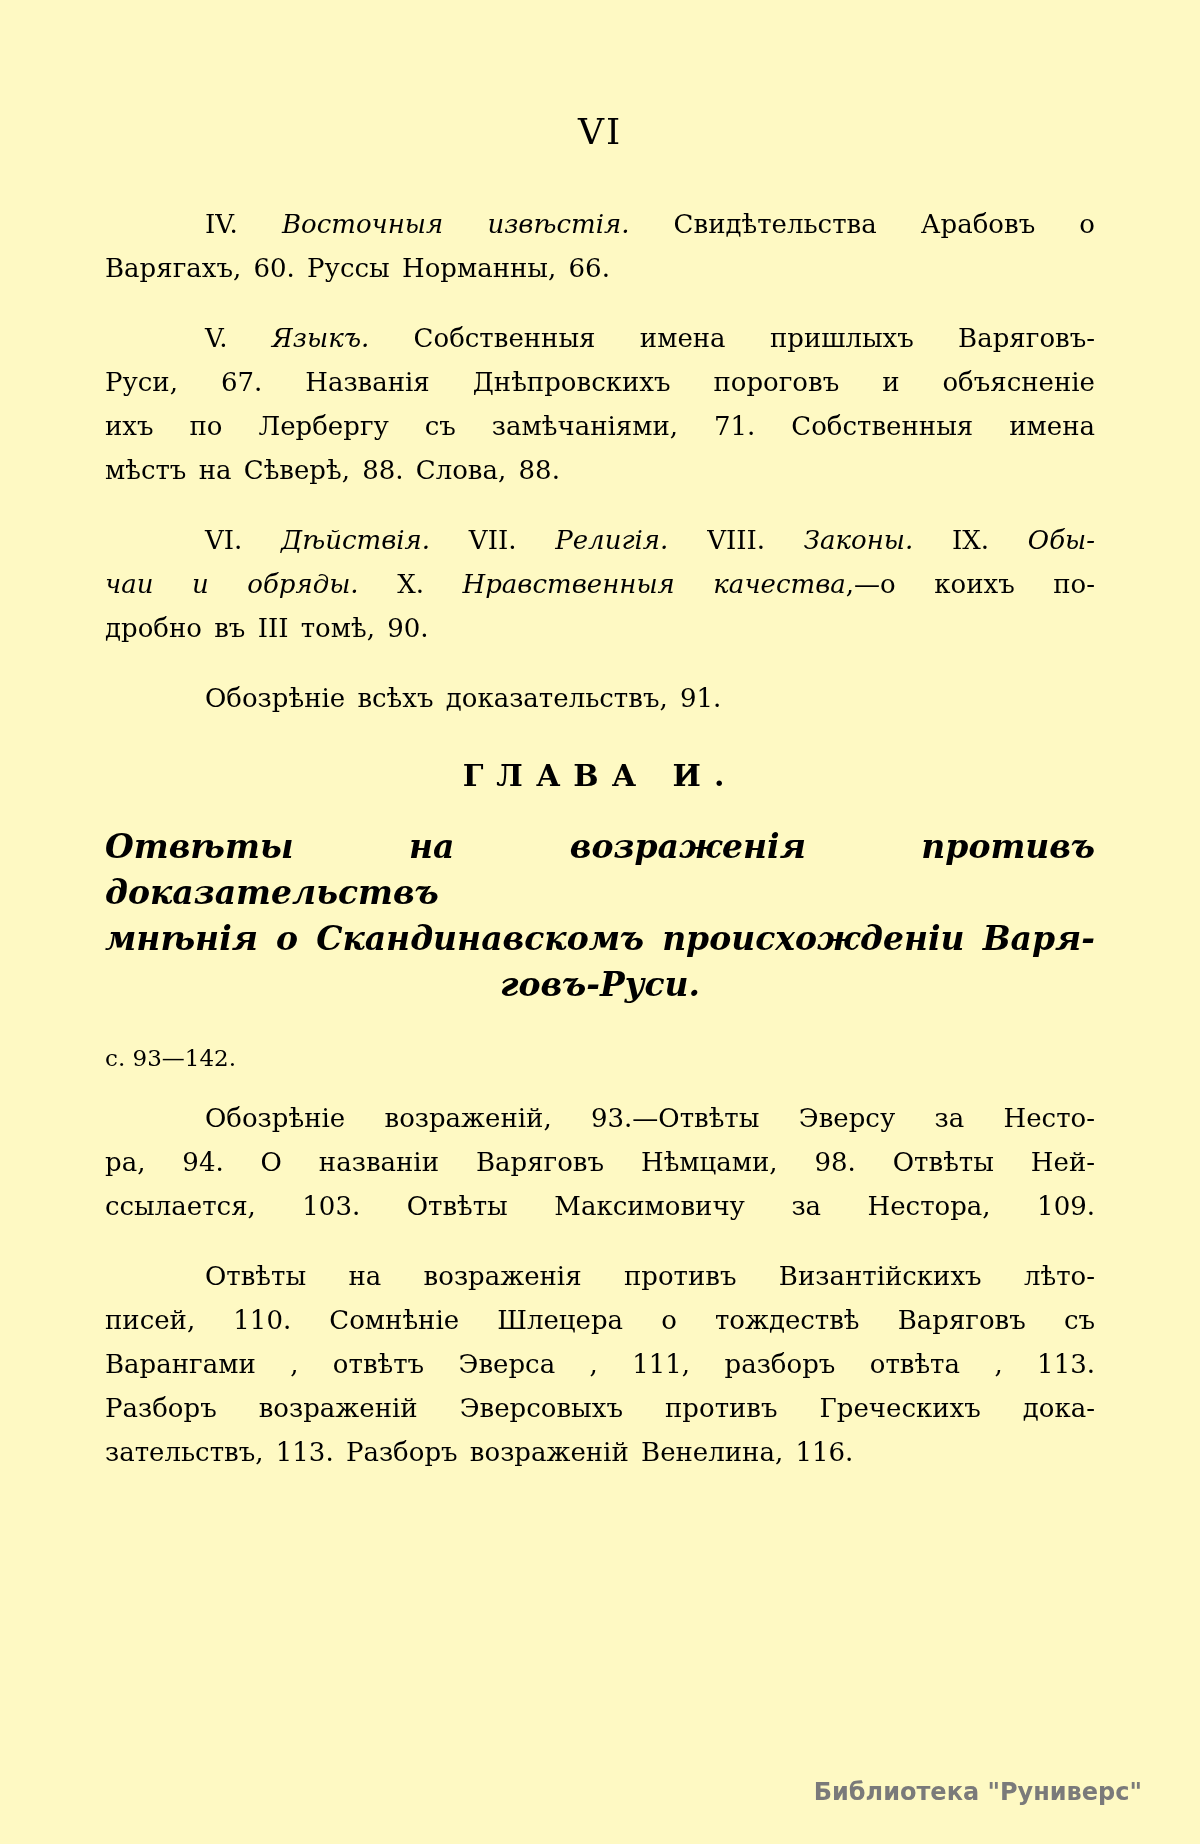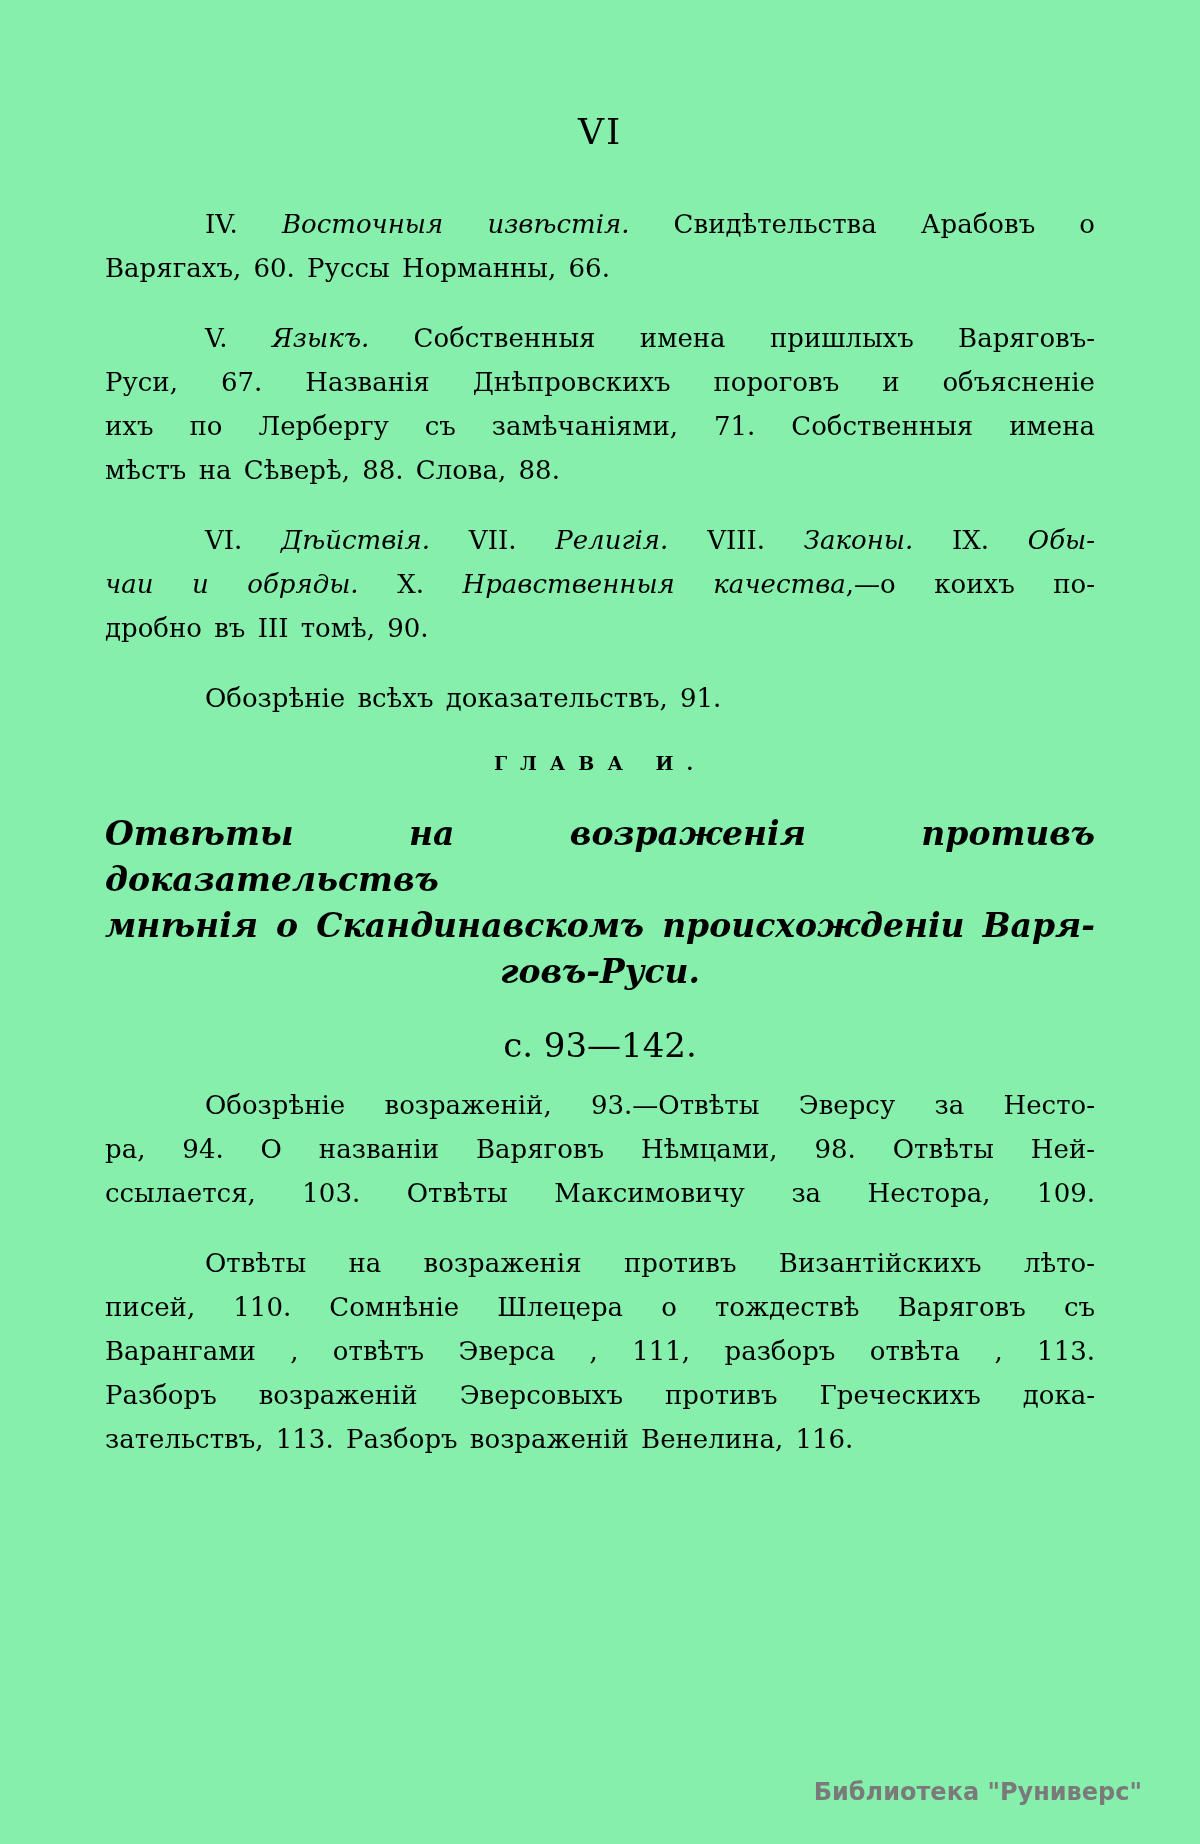--- a/index.html
+++ b/index.html
@@ -11,21 +11,21 @@
     width: 1200px;
     height: 1844px;
     position: relative;
     overflow: hidden;
     color: #000000;
     font-family: "DejaVu Serif", "Liberation Serif", serif;
   }
   .scan-page {
     position: absolute;
     inset: 0;
-    background: #86efac;
+    background: #fef9c3;
   }
   .content {
     padding: 112px 105px 0 105px;
   }
   .page-number {
     text-align: center;
     font-size: 36px;
     line-height: 40px;
     margin-bottom: 50px;
     letter-spacing: 2px;
@@ -45,40 +45,40 @@
   }
   .line.indent {
     text-indent: 100px;
   }
   .it {
     font-style: italic;
   }
   .chapter-label {
     text-align: center;
     font-weight: bold;
-    font-size: 19px;
+    font-size: 30px;
     line-height: 34px;
     letter-spacing: 13px;
-    margin-top: 26px;
+    margin-top: 39px;
   }
   .chapter-title {
     font-weight: bold;
     font-style: italic;
     font-size: 33px;
     line-height: 46px;
     margin-top: 31px;
     word-spacing: 6px;
   }
   .chapter-title .line.center {
     text-align: center;
     text-align-last: center;
   }
   .pages-range {
-    text-align: center;
-    font-size: 34px;
+    text-align: left;
+    font-size: 23px;
     line-height: 44px;
     margin-top: 28px;
     margin-bottom: 16px;
   }
   .watermark {
     position: absolute;
     top: 1778px;
     right: 58px;
     font-family: "DejaVu Sans", "Liberation Sans", sans-serif;
     font-weight: bold;

